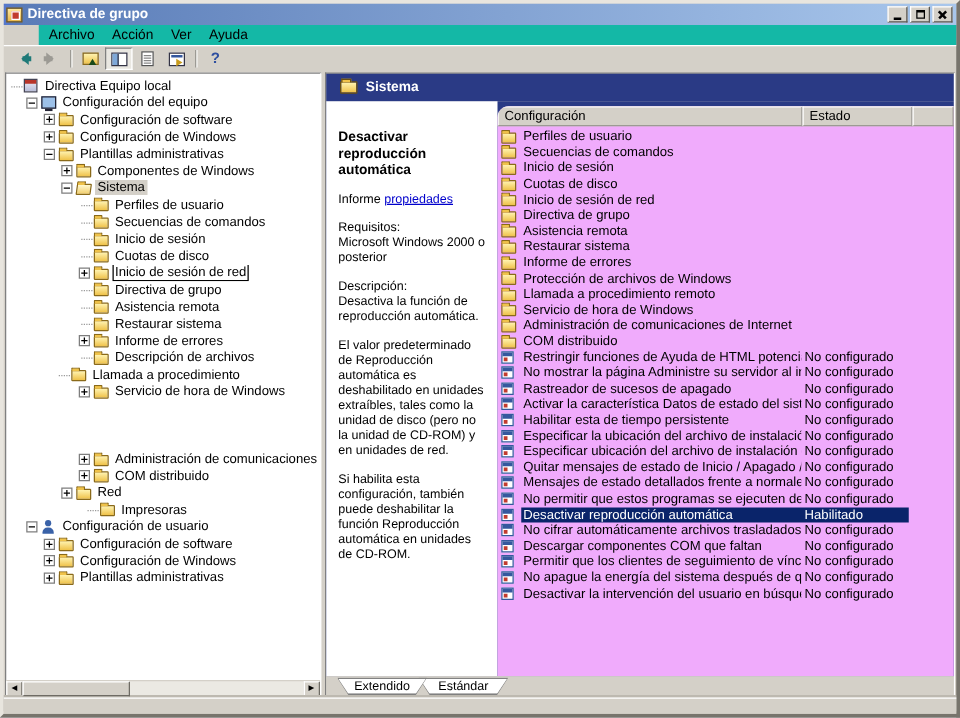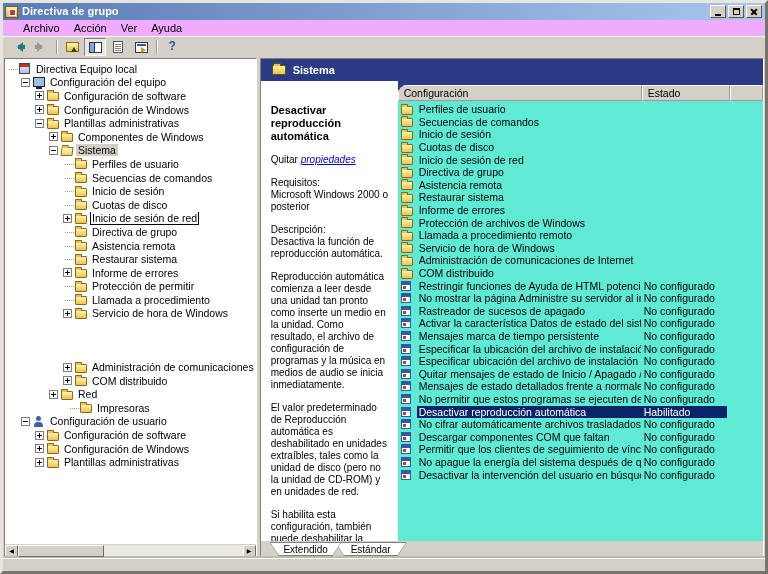--- a/index.html
+++ b/index.html
@@ -21,21 +21,21 @@
   .wbtns{display:flex;gap:2px;padding-right:1px;}
   .wb{width:16px;height:13px;padding:0;background:#D4D0C8;border:1px solid;
     border-color:#FFF #585651 #585651 #FFF;display:flex;align-items:center;justify-content:center;}
   .g-min{width:6px;height:2px;background:#000;margin-top:6px;}
   .g-max{width:7px;height:7px;border:1px solid #000;border-top-width:2px;}
   .g-close{position:relative;width:8px;height:8px;}
   .g-close::before,.g-close::after{content:"";position:absolute;left:0;top:3px;width:8px;height:1.6px;background:#000;}
   .g-close::before{transform:rotate(45deg);} .g-close::after{transform:rotate(-45deg);}
 
   
-  .menubar{flex:0 0 16px;display:flex;align-items:center;padding-left:13px;background:#f0abfc;}
+  .menubar{flex:0 0 16px;display:flex;align-items:center;padding-left:1px;background:#14b8a6;margin-left:28px;}
   .menu-item{padding:1px 7px;}
   .toolbar{flex:0 0 20px;display:flex;align-items:center;gap:1px;padding:1px 4px;
     border-top:1px solid #FFF;box-shadow:0 1px 0 #A9A69E inset 0 0 0 0;}
   .tb-btn{width:22px;height:18px;background:transparent;border:1px solid transparent;
     display:flex;align-items:center;justify-content:center;padding:0;}
   .tb-btn.pressed{border-color:#808080 #FFF #FFF #808080;background:#E9E7E1;}
   .tb-sep{width:1px;height:14px;background:#9C9A94;box-shadow:1px 0 0 #FFF;margin:0 3px;}
   .tbico{display:block;position:relative;}
   .ico-back{width:13px;height:10px;}
   .ico-back::before{content:"";position:absolute;left:0;top:0;border:5px solid transparent;border-right:6px solid #1F7A78;}
@@ -98,24 +98,24 @@
   .band{flex:0 0 22px;background:#2A3A85;color:#FFF;font-weight:bold;
     display:flex;align-items:center;gap:7px;padding-left:11px;}
   .bfolder{width:14px;height:10px;background:linear-gradient(#FFF3B0,#EFC24A);border:1px solid #6A4F10;
     border-radius:1px;position:relative;}
   .bfolder::before{content:"";position:absolute;top:-3px;left:0;width:6px;height:2px;background:#EFC24A;
     border:1px solid #6A4F10;border-bottom:none;}
   .content{flex:1;display:flex;background:#2A3A85;min-height:0;}
   .details{flex:0 0 137px;background:#FFF;padding:23px 8px 0 10px;font-size:10px;line-height:12px;overflow:hidden;}
   .dtitle{font-weight:bold;font-size:11px;line-height:13px;margin-bottom:11px;}
   .dshow{margin-bottom:11px;}
-  .link{color:#00C;text-decoration:underline;cursor:pointer;font-style:italic;}
+  .link{color:#00C;text-decoration:underline;cursor:pointer;}
   .dblock{margin-bottom:11px;}
   .dpar{margin:0 0 11px 0;}
-  .listwrap{flex:1;margin-top:4px;background:#5eead4;border-top-left-radius:9px;
+  .listwrap{flex:1;margin-top:4px;background:#f0abfc;border-top-left-radius:9px;
     display:flex;flex-direction:column;overflow:hidden;min-width:0;}
   .lheader{flex:0 0 16px;display:flex;background:#D4D0C8;font-size:10.5px;}
   .hc{border:1px solid;border-color:#FFF #9C9A94 #9C9A94 #FFF;padding:1px 5px;white-space:nowrap;overflow:hidden;}
   .hc-name{flex:0 0 244px;}
   .hc-status{flex:0 0 88px;text-align:left;}
   .hc-fill{flex:1;}
   .lrows{flex:1;overflow:hidden;padding-top:2px;}
   .lrow{height:12.6px;display:flex;align-items:center;font-size:10.5px;}
   .lico{flex:0 0 13px;margin:0 3px 0 3px;display:flex;}
   .ico-policy{width:10px;height:10px;background:#FFF;border:1px solid #35589E;position:relative;}
@@ -302,23 +302,23 @@
             <span class="tico">
               <span class="ico-folder"></span>
             </span>
             <span class="tlabel">Informe de errores</span>
           </div>
           <div class="tree-row" style="padding-left: 58px;">
             <span class="exp-slot none"></span>
             <span class="tico">
               <span class="ico-folder"></span>
             </span>
-            <span class="tlabel">Protección de permitir</span>
-          </div>
-          <div class="tree-row" style="padding-left: 58px;">
+            <span class="tlabel">Descripción de archivos</span>
+          </div>
+          <div class="tree-row" style="padding-left: 40px;">
             <span class="exp-slot none"></span>
             <span class="tico">
               <span class="ico-folder"></span>
             </span>
             <span class="tlabel">Llamada a procedimiento</span>
           </div>
           <div class="tree-row" style="padding-left: 58px;">
             <span class="exp plus"></span>
             <span class="tico">
               <span class="ico-folder"></span>
@@ -395,33 +395,32 @@
       <div class="band">
         <span class="bfolder"></span>
         <span>Sistema</span>
       </div>
 
       <div class="content">
 
         <div class="details">
           <div class="dtitle">Desactivar reproducción automática</div>
           <div class="dshow">
-            <span>Quitar</span>
+            <span>Informe</span>
             <a class="link">propiedades</a>
           </div>
           <div class="dblock">
             <div>Requisitos:</div>
             <div>Microsoft Windows 2000 o posterior</div>
           </div>
           <div class="dblock">
             <div>Descripción:</div>
             <div>Desactiva la función de reproducción automática.</div>
           </div>
           <div>
-              <p class="dpar">Reproducción automática comienza a leer desde una unidad tan pronto como inserte un medio en la unidad. Como resultado, el archivo de configuración de programas y la música en medios de audio se inicia inmediatamente.</p>
               <p class="dpar">El valor predeterminado de Reproducción automática es deshabilitado en unidades extraíbles, tales como la unidad de disco (pero no la unidad de CD-ROM) y en unidades de red.</p>
               <p class="dpar">Si habilita esta configuración, también puede deshabilitar la función Reproducción automática en unidades de CD-ROM.</p>
             </div>
         </div>
 
         <div class="listwrap">
           <div class="lheader">
             <span class="hc hc-name">Configuración</span>
             <span class="hc hc-status">Estado</span>
             <span class="hc hc-fill"></span>
@@ -587,21 +586,21 @@
                 <span class="lmain">
                   <span class="lname">Activar la característica Datos de estado del sistema del rastread...</span>
                   <span class="lstatus">No configurado</span>
                 </span>
               </div>
               <div class="lrow">
                 <span class="lico">
                   <span class="ico-policy"></span>
                 </span>
                 <span class="lmain">
-                  <span class="lname">Mensajes marca de tiempo persistente</span>
+                  <span class="lname">Habilitar esta de tiempo persistente</span>
                   <span class="lstatus">No configurado</span>
                 </span>
               </div>
               <div class="lrow">
                 <span class="lico">
                   <span class="ico-policy"></span>
                 </span>
                 <span class="lmain">
                   <span class="lname">Especificar la ubicación del archivo de instalación de Windows</span>
                   <span class="lstatus">No configurado</span>

